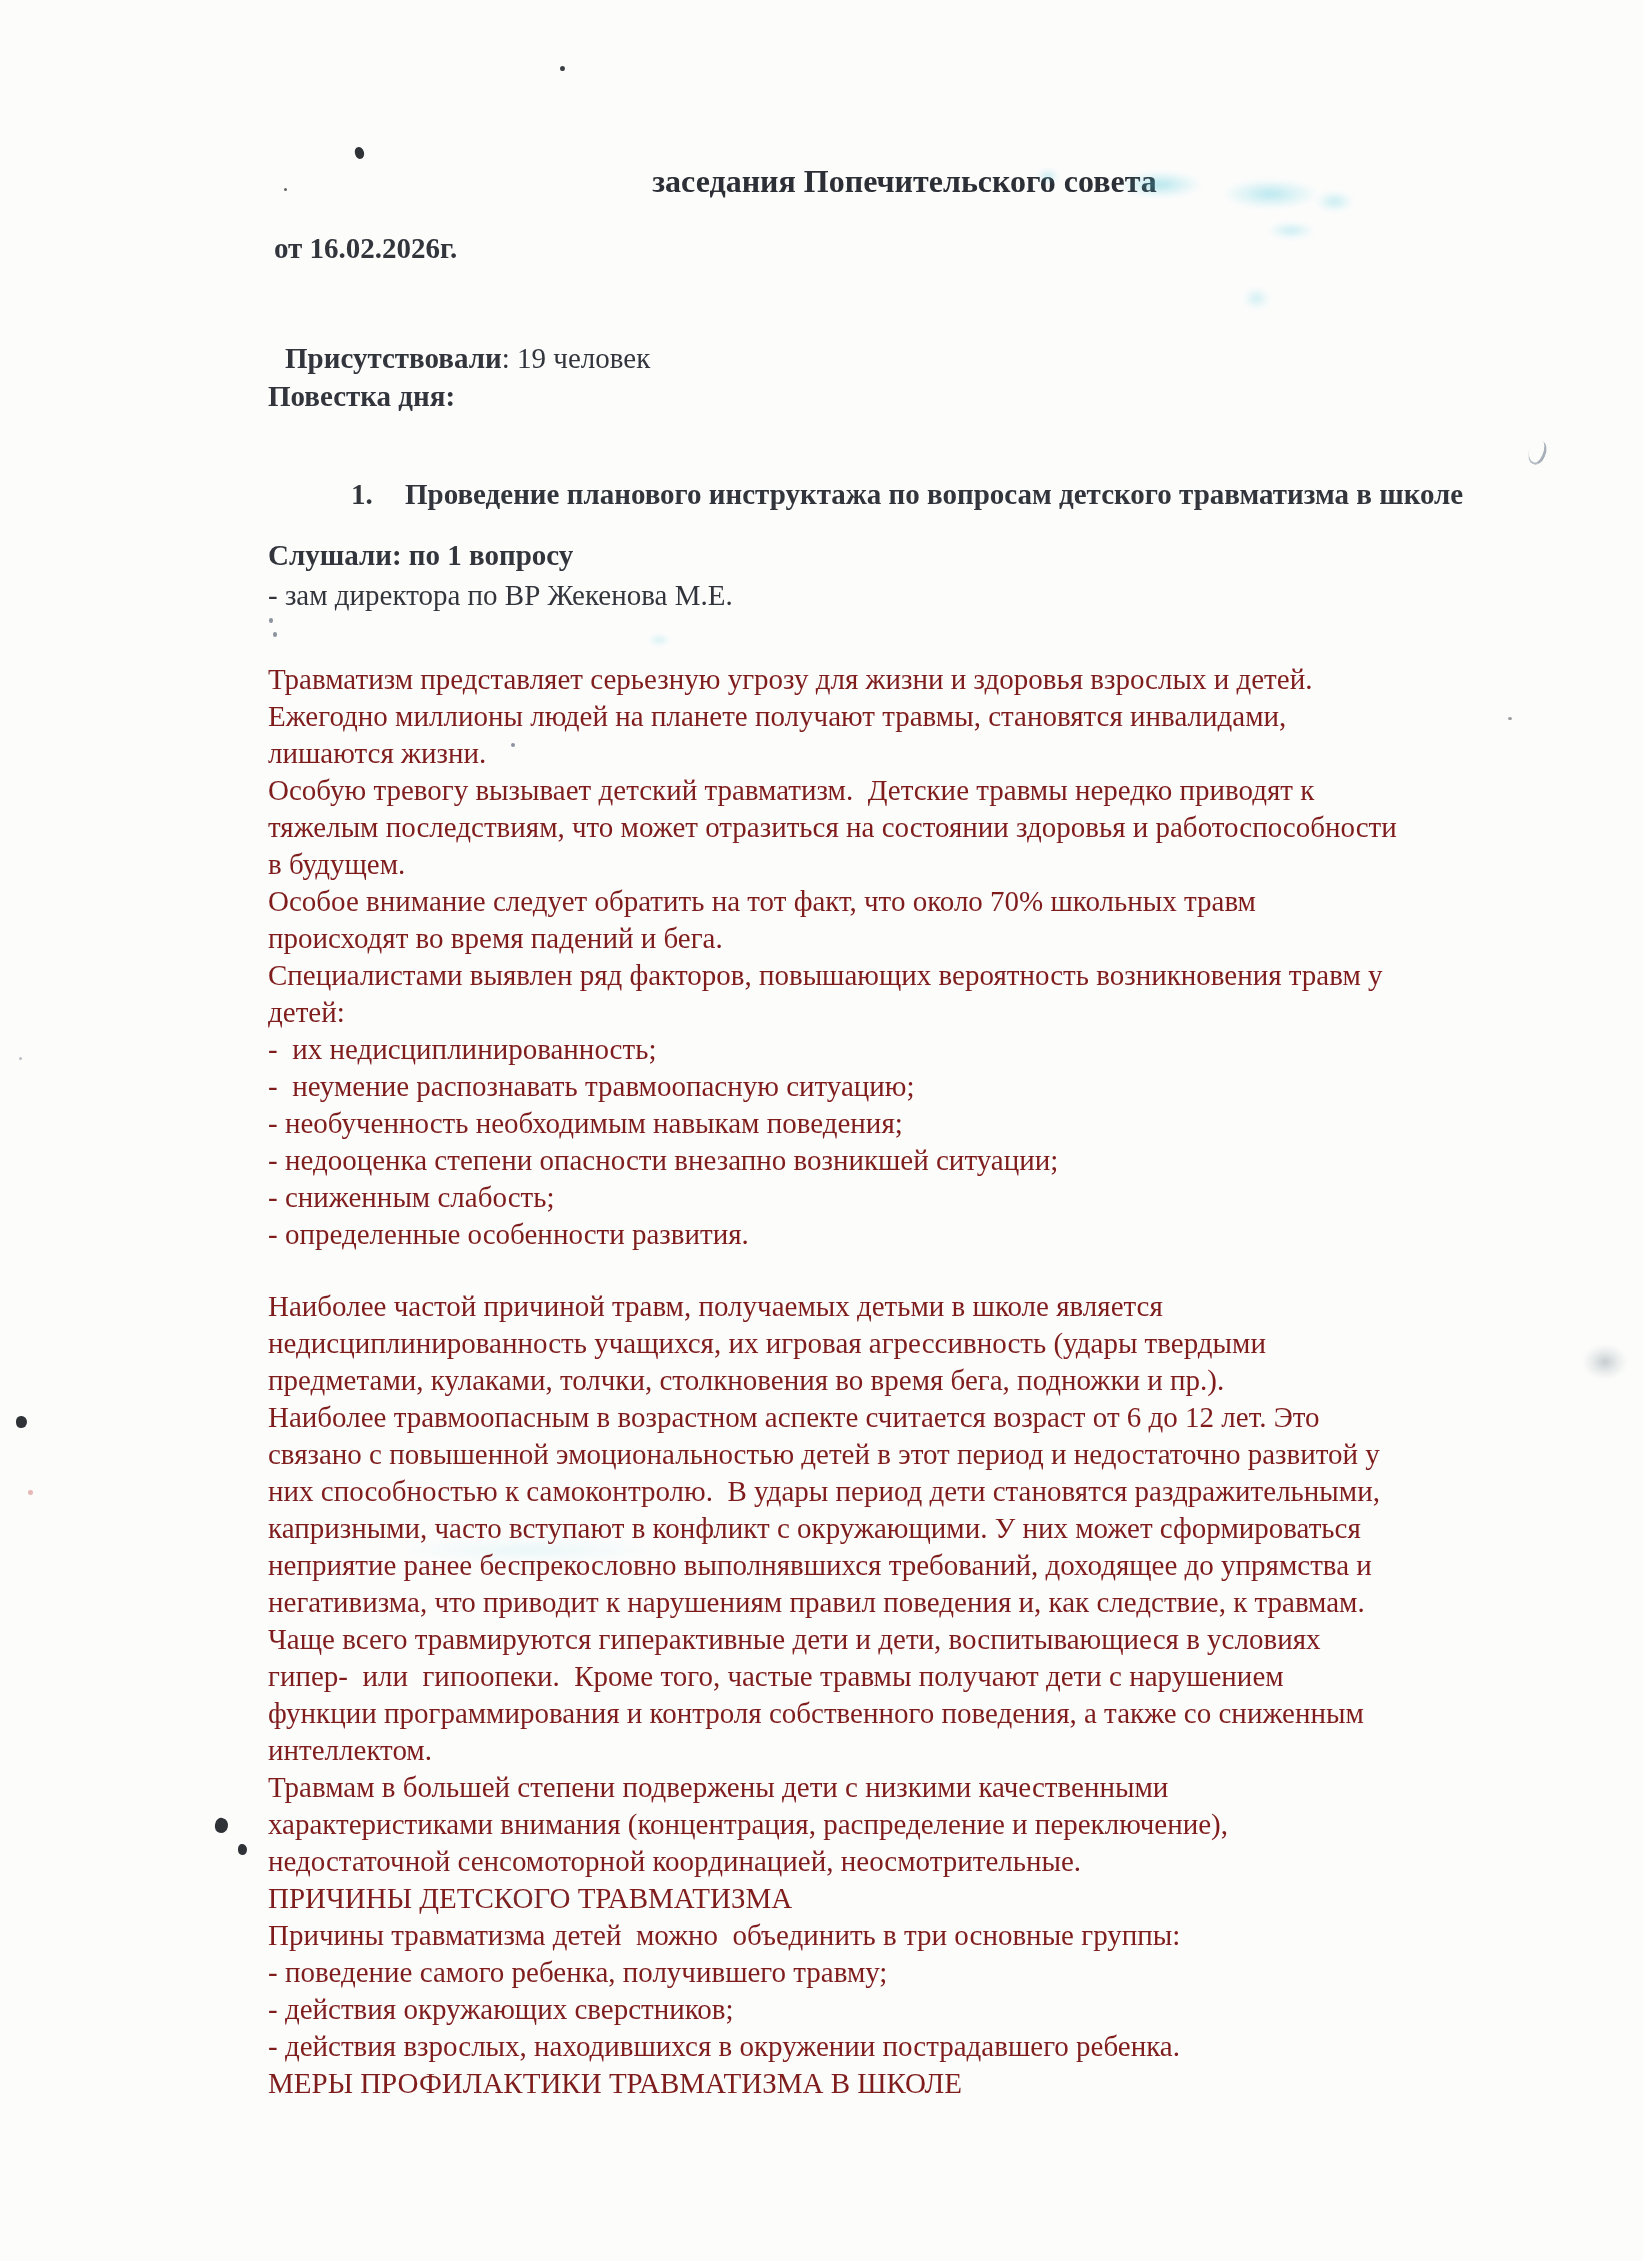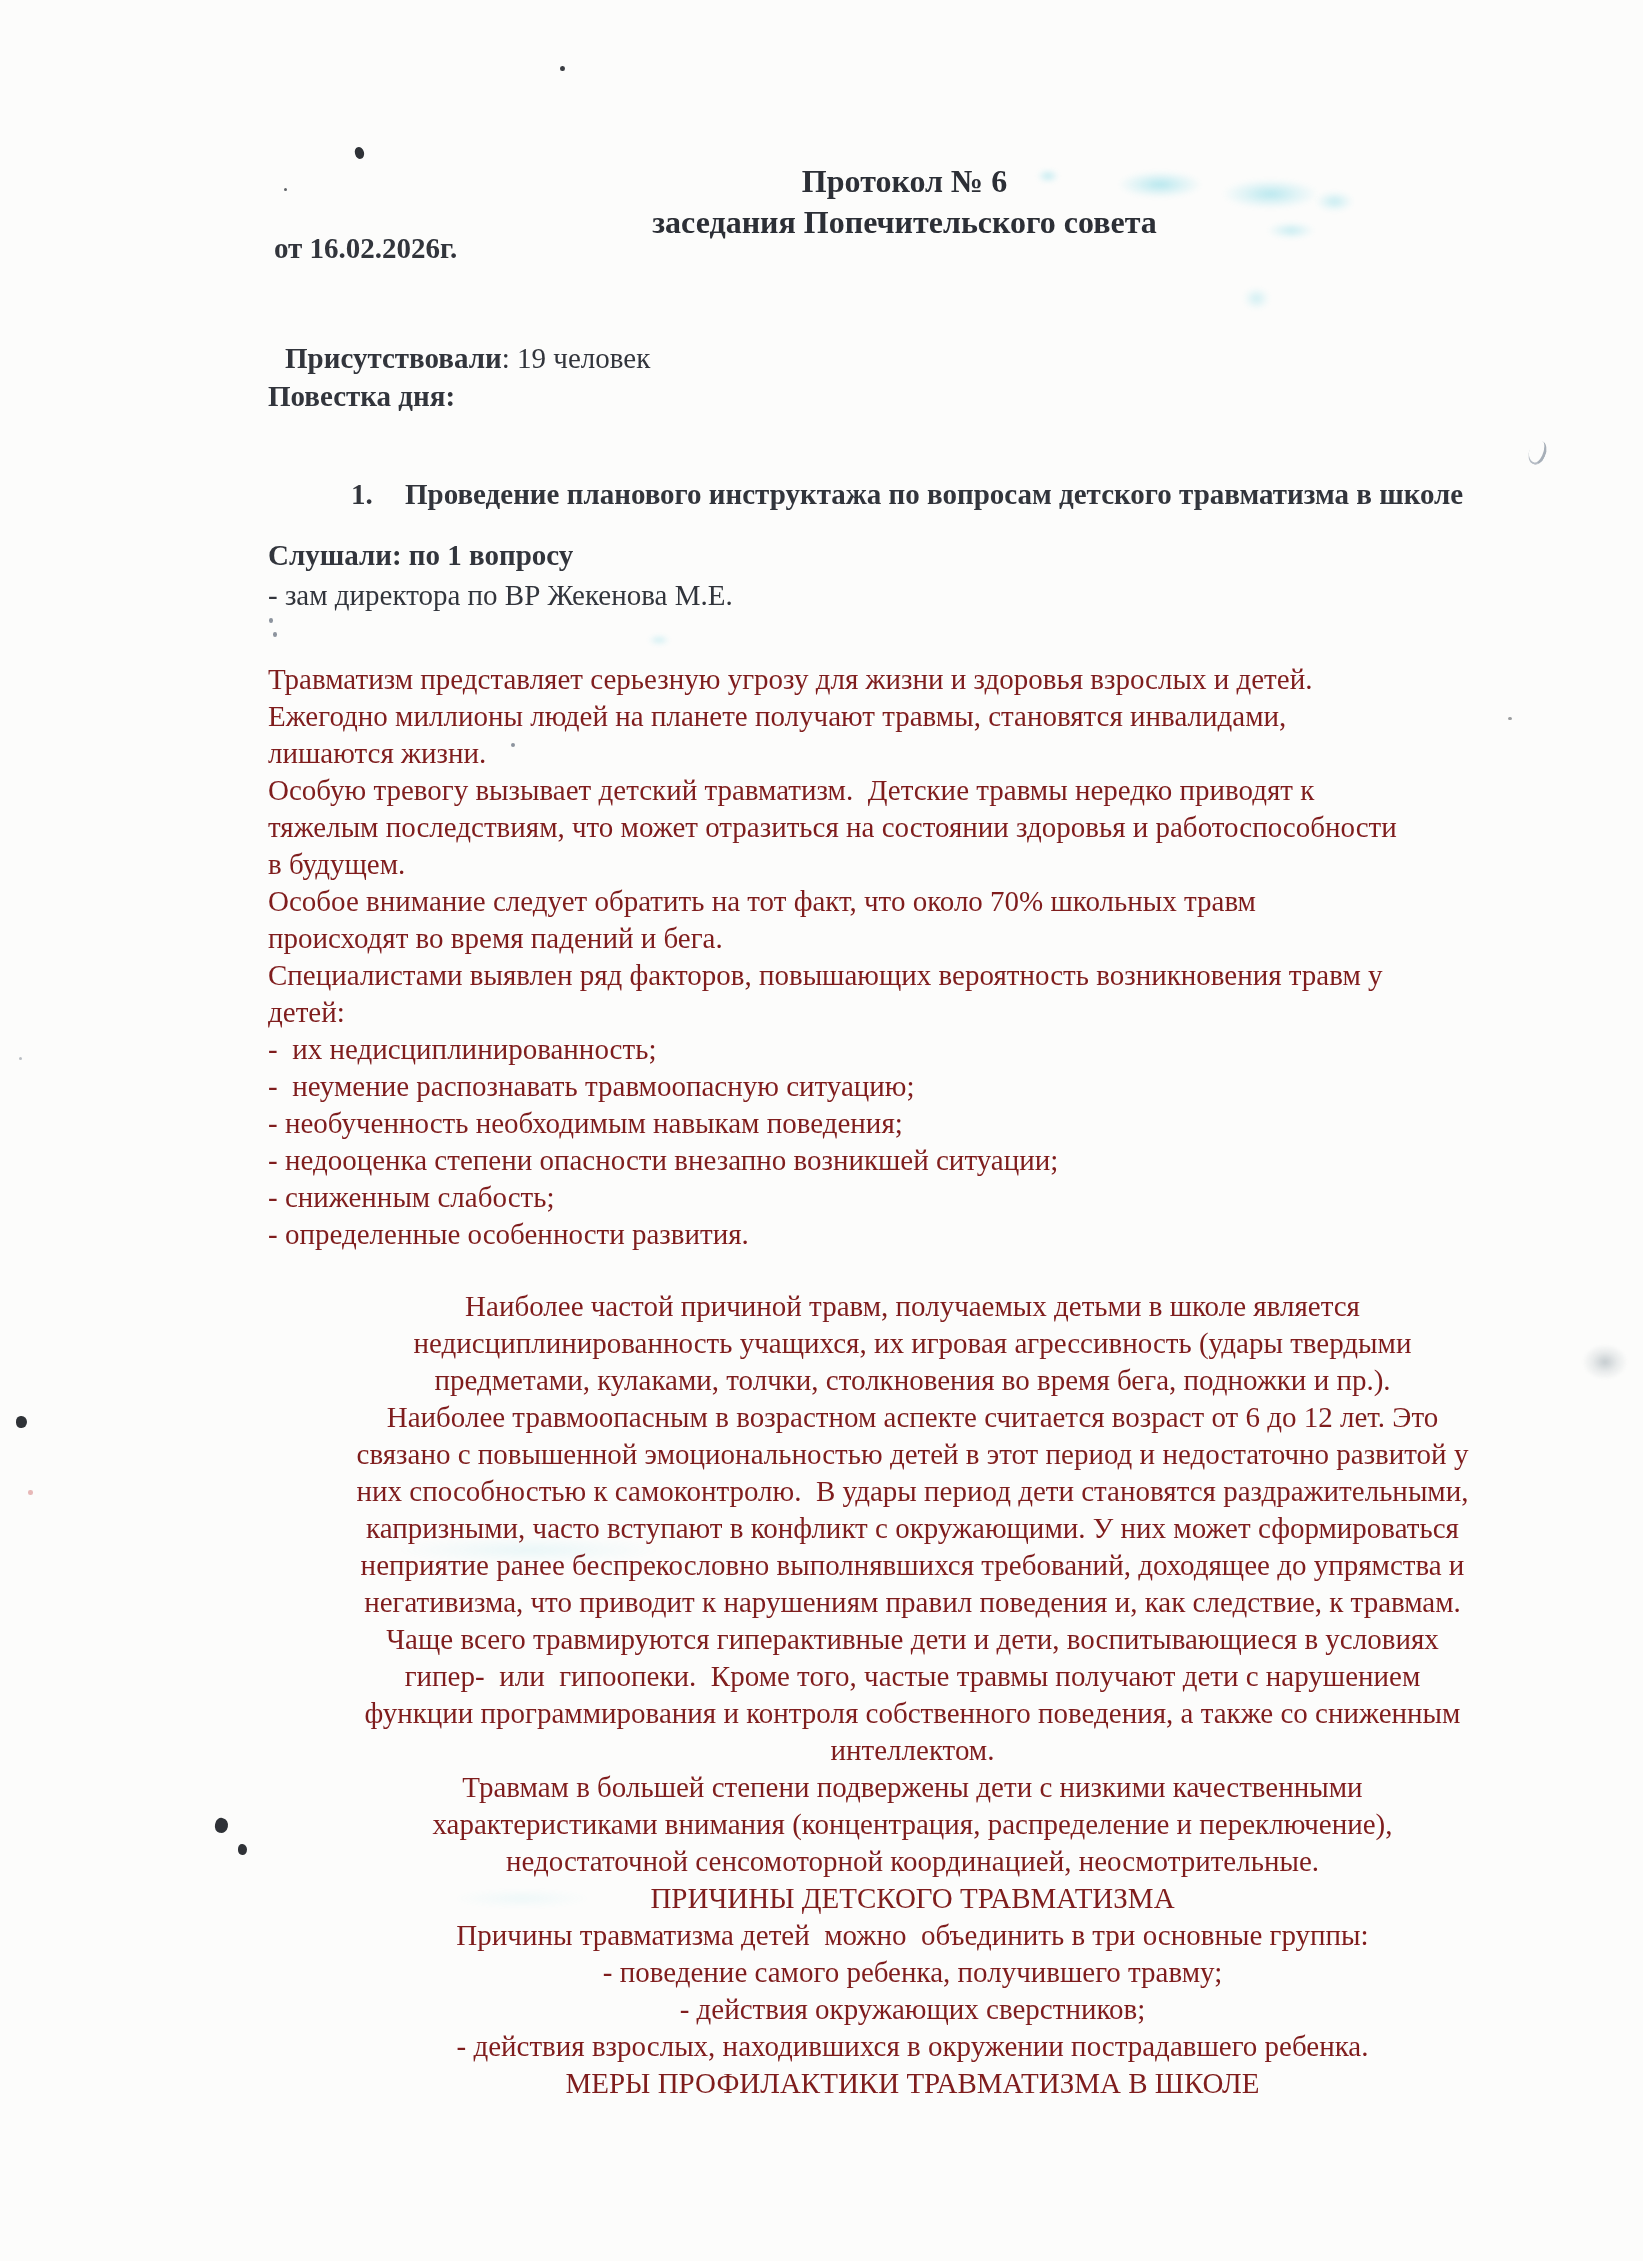--- a/index.html
+++ b/index.html
@@ -21,21 +21,21 @@
   .attendees{left:256px;top:311px;}
   .agenda-h{left:268px;top:381px;}
   .agenda-item{left:322px;top:447px;}
   .agenda-item .num{display:inline-block;min-width:54px;}
   .listened{left:268px;top:540px;}
   .speaker{left:268px;top:580px;}
   .block{left:268px;width:1289px;}
   .block1{top:661px;}
   .block2{top:1288px;}
   .bline{white-space:pre;font-size:29px;height:37px;line-height:37px;color:#7f1d1d;}
-  .block2 .bline{height:37px;line-height:37px;text-align:center;}
+  .block2 .bline{height:37px;line-height:37px;}
 
   
   .speck{position:absolute;background:#3a3d42;border-radius:50%;}
   .blob{position:absolute;background:#2f3237;border-radius:46% 54% 52% 48%;}
   .graydot{position:absolute;background:#8d949e;border-radius:50%;}
   .squiggle{
     position:absolute;width:14px;height:23px;
     border-right:3.9px solid #99a2ad;border-bottom:2.6px solid #aab2bc;
     border-radius:60% 70% 60% 70%;transform:rotate(24deg);opacity:.85;
   }
@@ -50,21 +50,20 @@
     filter:blur(2.6px);
   }
   .pink{position:absolute;width:4.5px;height:4.5px;border-radius:50%;background:#d98b8b;opacity:.6;}
 </style>
 </head>
 <body>
 
 <div class="page">
 
   <div class="abs title-wrap">
-    <div class="title-line">Протокол № 6</div>
     <div class="title-line">заседания Попечительского совета</div>
   </div>
 
   <div class="abs line date-line">от 16.02.2026г.</div>
 
   <div class="abs line attendees">
     <span class="bold">Присутствовали</span><span>: 19 человек</span>
   </div>
 
   <div class="abs line bold agenda-h">Повестка дня:</div>

